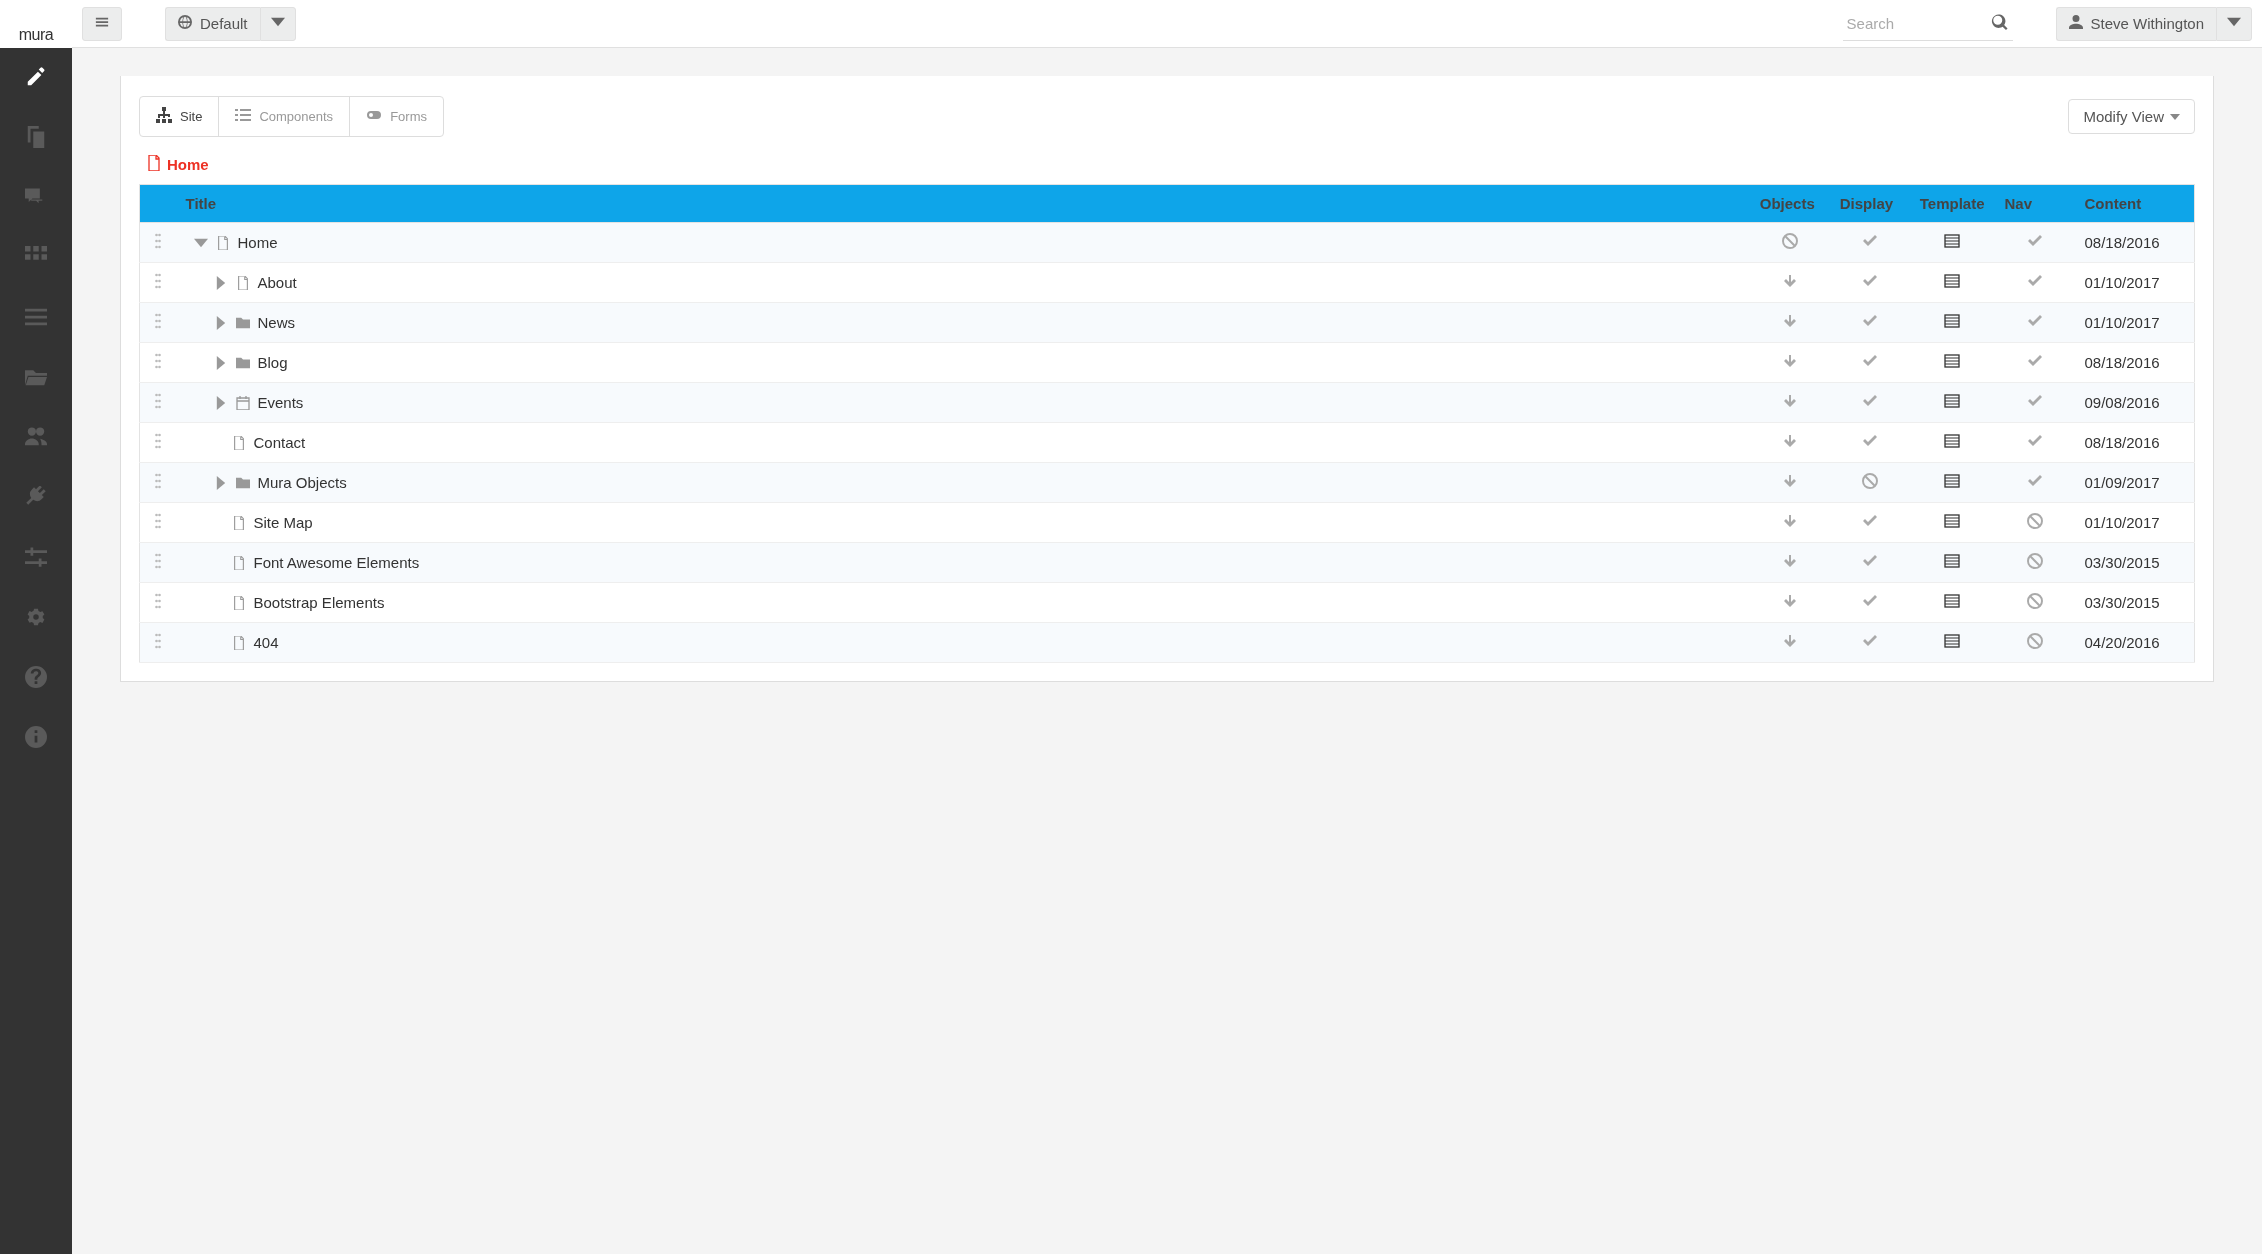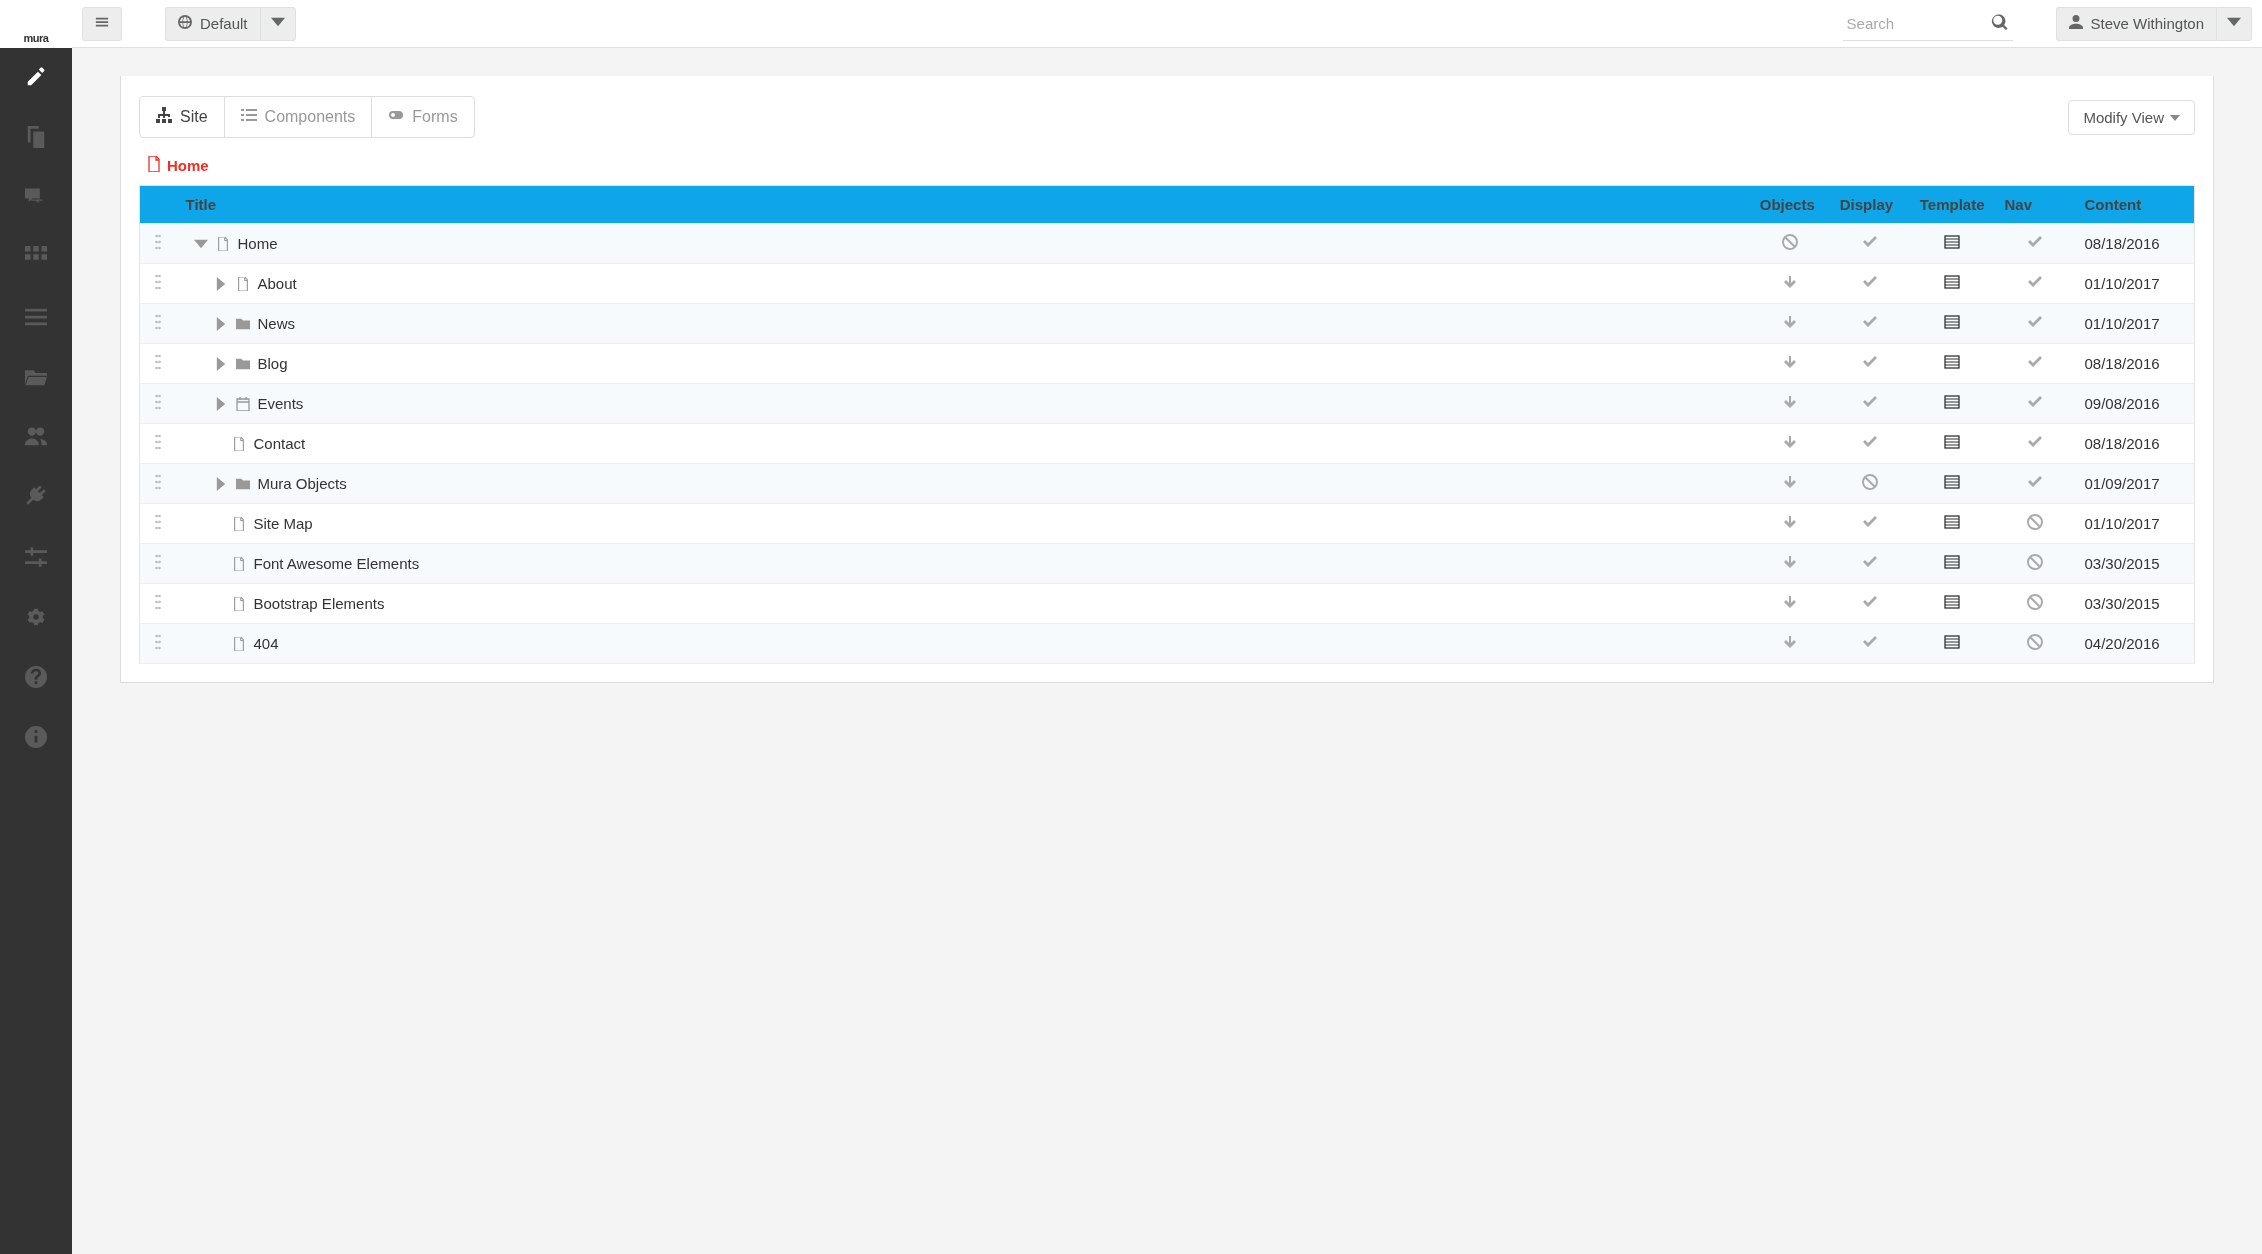--- a/index.html
+++ b/index.html
@@ -30,21 +30,21 @@
 }
 .sidebar-logo-inner {
   width: 44px;
   height: 40px;
   display: flex;
   flex-direction: column;
   align-items: center;
   justify-content: flex-end;
 }
 .logo-flag { width: 30px; height: 22px; background: #ed3124; }
-.logo-text { font-size: 11px; font-weight: 700; color: #333; letter-spacing: -0.5px; margin-top: 31px; }
+.logo-text { font-size: 16px; font-weight: 400; color: #333; letter-spacing: -0.5px; margin-top: 31px; }
 .sidebar-item {
   width: 72px;
   height: 60px;
   display: flex;
   align-items: center;
   justify-content: center;
   color: #5a5a5a;
   cursor: pointer;
 }
 .sidebar-item.active { color: #fff; }
@@ -153,21 +153,21 @@
   border: 1px solid #ddd;
   border-radius: 4px;
   overflow: hidden;
 }
 .seg {
   padding: 10px 16px;
   display: inline-flex;
   align-items: center;
   gap: 8px;
   color: #999;
-  font-size: 16px;
+  font-size: 13px;
   cursor: pointer;
   border-right: 1px solid #ddd;
 }
 .seg:last-child { border-right: none; }
 .seg.active { color: #444; }
 .seg svg { width: 16px; height: 16px; fill: currentColor; }
 .filter-spacer { flex: 1; }
 .modify-btn {
   border: 1px solid #ddd;
   border-radius: 4px;

